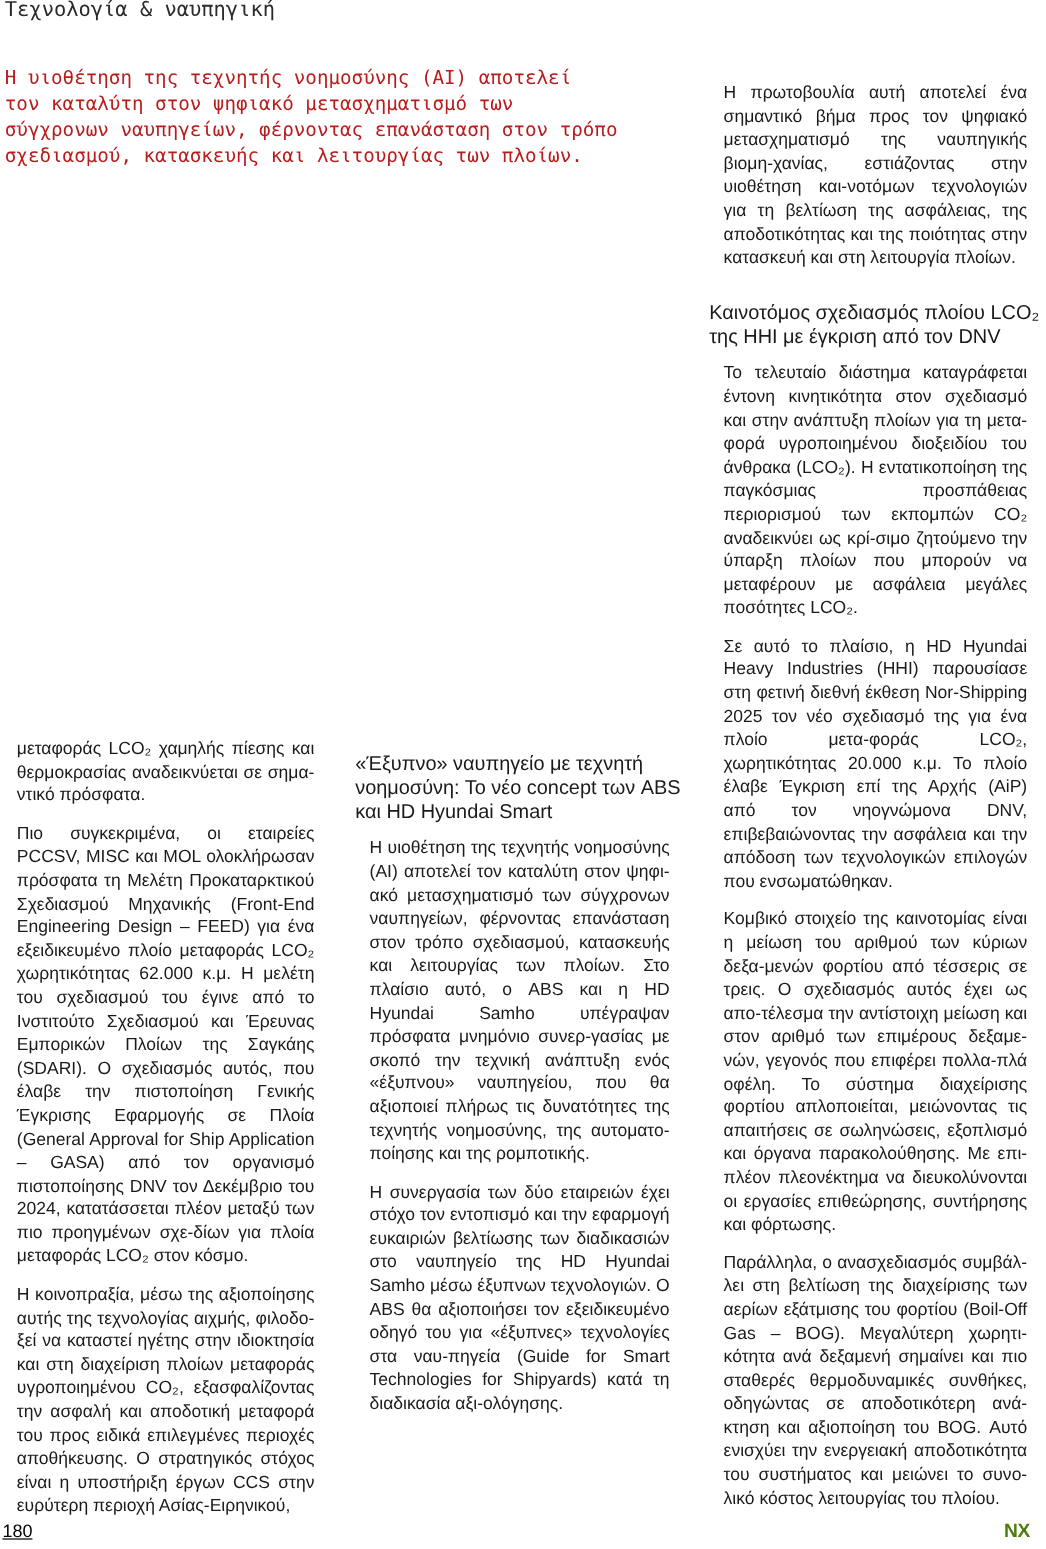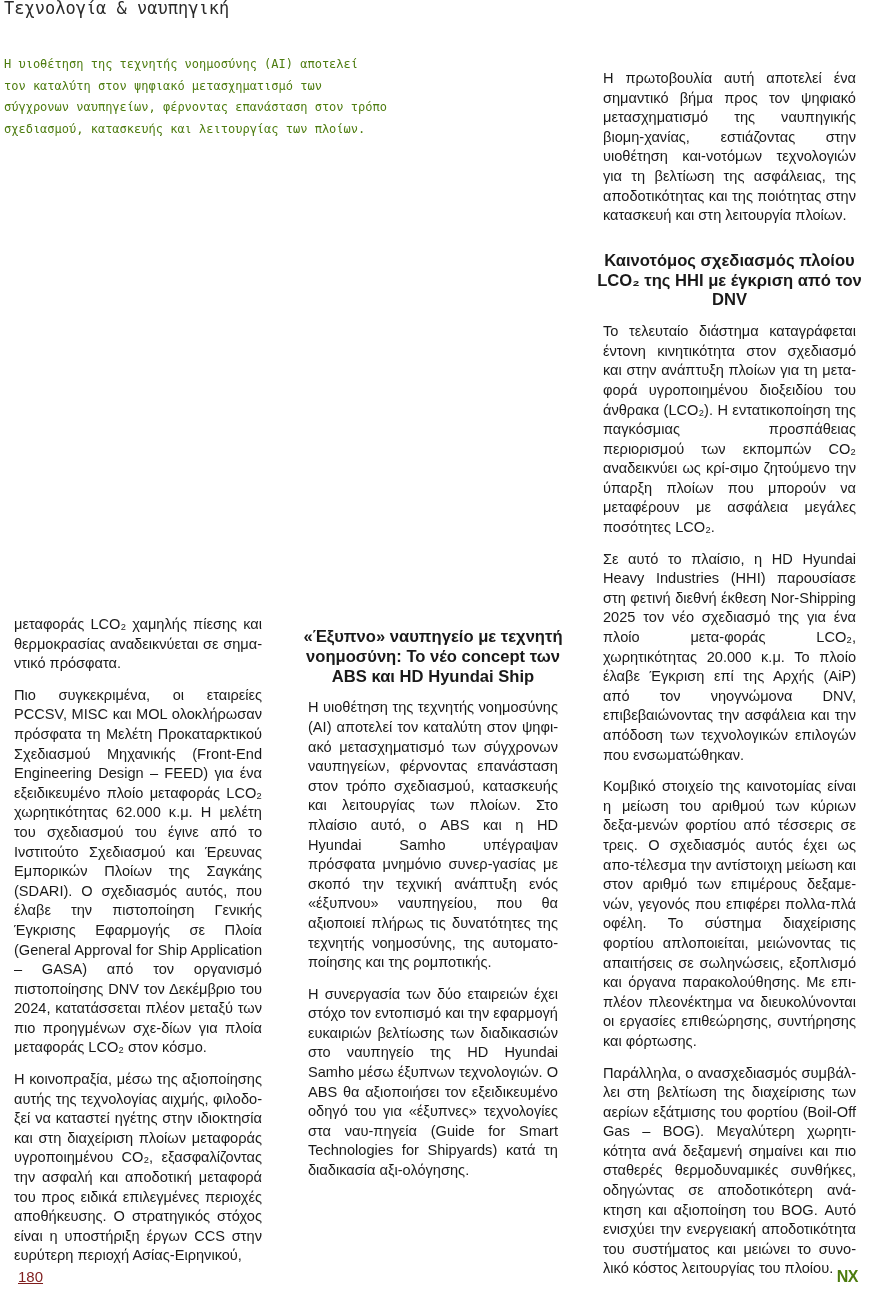--- a/index.html
+++ b/index.html
@@ -1,47 +1,47 @@
 <!DOCTYPE html>
 <html><head>
 <meta charset="utf-8">
 <style>
   html, body { margin:0; padding:0; background:#ffffff; }
   body { width:872px; height:1291px; position:relative; overflow:hidden; color:#1a1a1a; font-family:"Liberation Sans", sans-serif; }
   .section-label { position:absolute; left:4px; top:-2px; font-family:"DejaVu Sans Mono", monospace; font-size:17px; color:#2a2a2a; letter-spacing:0; white-space:nowrap; }
-  .pullquote { position:absolute; left:4px; top:54px; width:560px; font-family:"DejaVu Sans Mono", monospace; font-size:12px; line-height:21.5px; color:#4d7c0f; white-space:pre-line; }
+  .pullquote { position:absolute; left:4px; top:54px; width:560px; font-family:"DejaVu Sans Mono", monospace; font-size:16px; line-height:21.5px; color:#b91c1c; white-space:pre-line; }
   .col { position:absolute; font-size:14.6px; line-height:19.6px; text-align:justify; hyphens:manual; }
   .col p { margin:12px; }
   .col-left { left:2px; top:603px; width:272px; }
   .col-mid { left:296px; top:603px; width:274px; }
   .col-right { left:591px; top:57px; width:277px; }
-  h2.subhead { font-size:16.6px; line-height:19.8px; font-weight:bold; margin:0; text-align:center; }
+  h2.subhead { font-size:16.6px; line-height:19.8px; font-weight:normal; margin:0; text-align:left; }
   .col-mid h2.subhead { margin-top:24px; }
   .col-right h2.subhead { margin-top:25px; }
-  .folio { position:absolute; left:18px; top:1268px; font-size:15px; color:#7f1d1d;text-decoration:underline; }
+  .folio { position:absolute; left:2px; top:1268px; font-size:15px; color:#000000;text-decoration:underline; }
   .brand { position:absolute; right:14px; top:1268px; font-size:16px; font-weight:bold; letter-spacing:-0.5px; color:#4d7c0f; }
 </style>
 </head>
 <body>
 
 <div class="section-label">Τεχνολογία &amp; ναυπηγική</div>
 
 <div class="pullquote">Η υιοθέτηση της τεχνητής νοημοσύνης (AI) αποτελεί
 τον καταλύτη στον ψηφιακό μετασχηματισμό των
 σύγχρονων ναυπηγείων, φέρνοντας επανάσταση στον τρόπο
 σχεδιασμού, κατασκευής και λειτουργίας των πλοίων.</div>
 
 <div class="col col-left">
   <p>μεταφοράς LCO₂ χαμηλής πίεσης και θερμοκρασίας αναδεικνύεται σε σημα-ντικό πρόσφατα.</p>
   <p>Πιο συγκεκριμένα, οι εταιρείες PCCSV, MISC και MOL ολοκλήρωσαν πρόσφατα τη Μελέτη Προκαταρκτικού Σχεδιασμού Μηχανικής (Front-End Engineering Design – FEED) για ένα εξειδικευμένο πλοίο μεταφοράς LCO₂ χωρητικότητας 62.000 κ.μ. Η μελέτη του σχεδιασμού του έγινε από το Ινστιτούτο Σχεδιασμού και Έρευνας Εμπορικών Πλοίων της Σαγκάης (SDARI). Ο σχεδιασμός αυτός, που έλαβε την πιστοποίηση Γενικής Έγκρισης Εφαρμογής σε Πλοία (General Approval for Ship Application – GASA) από τον οργανισμό πιστοποίησης DNV τον Δεκέμβριο του 2024, κατατάσσεται πλέον μεταξύ των πιο προηγμένων σχε-δίων για πλοία μεταφοράς LCO₂ στον κόσμο.</p>
   <p>Η κοινοπραξία, μέσω της αξιοποίησης αυτής της τεχνολογίας αιχμής, φιλοδο-ξεί να καταστεί ηγέτης στην ιδιοκτησία και στη διαχείριση πλοίων μεταφοράς υγροποιημένου CO₂, εξασφαλίζοντας την ασφαλή και αποδοτική μεταφορά του προς ειδικά επιλεγμένες περιοχές αποθήκευσης. Ο στρατηγικός στόχος είναι η υποστήριξη έργων CCS στην ευρύτερη περιοχή Ασίας-Ειρηνικού,</p>
 </div>
 
 <div class="col col-mid">
-  <h2 class="subhead">«Έξυπνο» ναυπηγείο με τεχνητή νοημοσύνη: Το νέο concept των ABS και HD Hyundai Ship</h2>
+  <h2 class="subhead">«Έξυπνο» ναυπηγείο με τεχνητή νοημοσύνη: Το νέο concept των ABS και HD Hyundai Smart</h2>
   <p>Η υιοθέτηση της τεχνητής νοημοσύνης (AI) αποτελεί τον καταλύτη στον ψηφι-ακό μετασχηματισμό των σύγχρονων ναυπηγείων, φέρνοντας επανάσταση στον τρόπο σχεδιασμού, κατασκευής και λειτουργίας των πλοίων. Στο πλαίσιο αυτό, ο ABS και η HD Hyundai Samho υπέγραψαν πρόσφατα μνημόνιο συνερ-γασίας με σκοπό την τεχνική ανάπτυξη ενός «έξυπνου» ναυπηγείου, που θα αξιοποιεί πλήρως τις δυνατότητες της τεχνητής νοημοσύνης, της αυτοματο-ποίησης και της ρομποτικής.</p>
   <p>Η συνεργασία των δύο εταιρειών έχει στόχο τον εντοπισμό και την εφαρμογή ευκαιριών βελτίωσης των διαδικασιών στο ναυπηγείο της HD Hyundai Samho μέσω έξυπνων τεχνολογιών. Ο ABS θα αξιοποιήσει τον εξειδικευμένο οδηγό του για «έξυπνες» τεχνολογίες στα ναυ-πηγεία (Guide for Smart Technologies for Shipyards) κατά τη διαδικασία αξι-ολόγησης.</p>
 </div>
 
 <div class="col col-right">
   <p>Η πρωτοβουλία αυτή αποτελεί ένα σημαντικό βήμα προς τον ψηφιακό μετασχηματισμό της ναυπηγικής βιομη-χανίας, εστιάζοντας στην υιοθέτηση και-νοτόμων τεχνολογιών για τη βελτίωση της ασφάλειας, της αποδοτικότητας και της ποιότητας στην κατασκευή και στη λειτουργία πλοίων.</p>
   <h2 class="subhead">Καινοτόμος σχεδιασμός πλοίου LCO₂ της HHI με έγκριση από τον DNV</h2>
   <p>Το τελευταίο διάστημα καταγράφεται έντονη κινητικότητα στον σχεδιασμό και στην ανάπτυξη πλοίων για τη μετα-φορά υγροποιημένου διοξειδίου του άνθρακα (LCO₂). Η εντατικοποίηση της παγκόσμιας προσπάθειας περιορισμού των εκπομπών CO₂ αναδεικνύει ως κρί-σιμο ζητούμενο την ύπαρξη πλοίων που μπορούν να μεταφέρουν με ασφάλεια μεγάλες ποσότητες LCO₂.</p>
   <p>Σε αυτό το πλαίσιο, η HD Hyundai Heavy Industries (HHI) παρουσίασε στη φετινή διεθνή έκθεση Nor-Shipping 2025 τον νέο σχεδιασμό της για ένα πλοίο μετα-φοράς LCO₂, χωρητικότητας 20.000 κ.μ. Το πλοίο έλαβε Έγκριση επί της Αρχής (AiP) από τον νηογνώμονα DNV, επιβεβαιώνοντας την ασφάλεια και την απόδοση των τεχνολογικών επιλογών που ενσωματώθηκαν.</p>
   <p>Κομβικό στοιχείο της καινοτομίας είναι η μείωση του αριθμού των κύριων δεξα-μενών φορτίου από τέσσερις σε τρεις. Ο σχεδιασμός αυτός έχει ως απο-τέλεσμα την αντίστοιχη μείωση και στον αριθμό των επιμέρους δεξαμε-νών, γεγονός που επιφέρει πολλα-πλά οφέλη. Το σύστημα διαχείρισης φορτίου απλοποιείται, μειώνοντας τις απαιτήσεις σε σωληνώσεις, εξοπλισμό και όργανα παρακολούθησης. Με επι-πλέον πλεονέκτημα να διευκολύνονται οι εργασίες επιθεώρησης, συντήρησης και φόρτωσης.</p>

